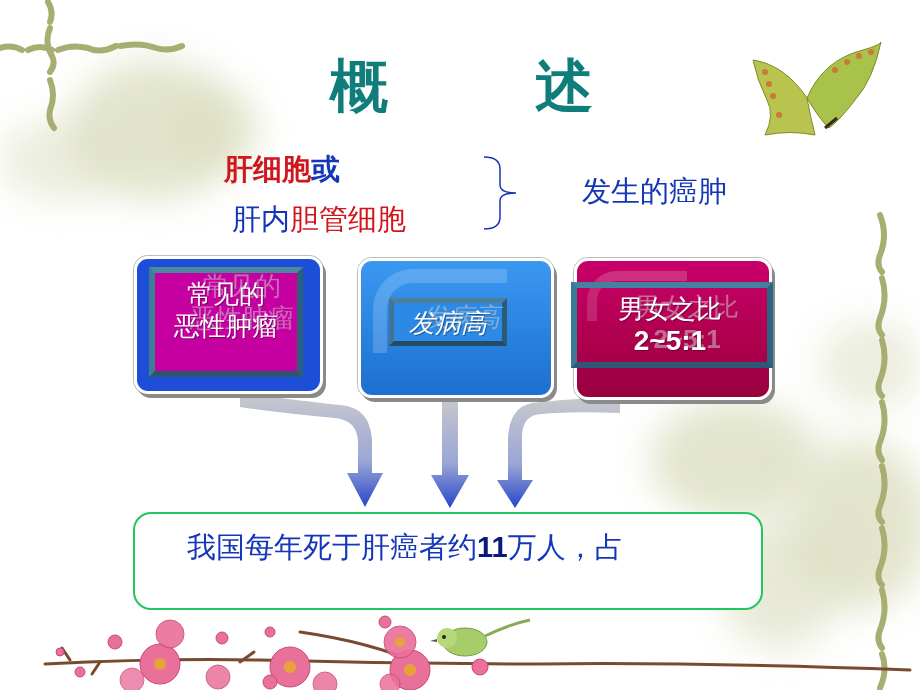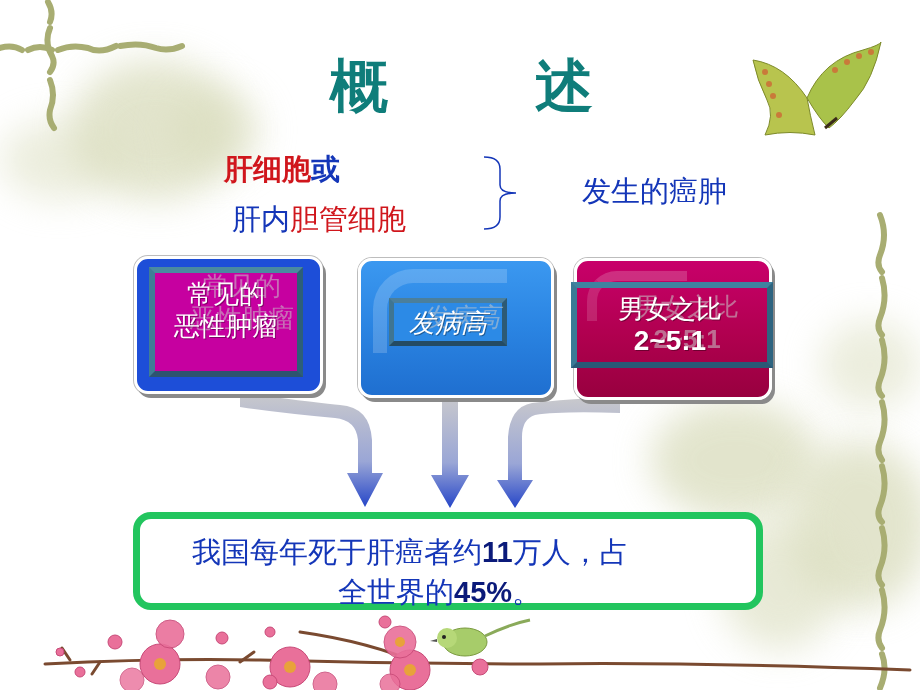--- a/index.html
+++ b/index.html
@@ -22,21 +22,21 @@
   .def-right { left:560px; top:172px; font-size:29px; color:#1436b8;margin-left:22px; }
 
   
   .box { position:absolute; border-radius:14px; border:3px solid #ffffff;
          box-shadow: 3px 4px 0 #8a8a8a, 0 0 0 1px #bdbdbd; }
   .box-text { position:absolute; color:#ffffff; font-size:26px; text-align:center; line-height:32px;
               text-shadow: 1px 1px 0 rgba(0,0,0,.35); }
   .ghost { position:absolute; color:rgba(200,200,200,.55); font-size:26px; text-align:center; line-height:32px; }
 
   
-  .panel { left:133px; top:512px; width:630px; height:98px; background:#ffffff; border:7px solid #22c55e;
+  .panel { left:133px; top:512px; width:630px; height:98px; background:#ffffff; border:2px solid #22c55e;
            border-radius:18px; box-sizing:border-box; }
   .panel-line { position:absolute; color:#1436b8; font-size:29px; white-space:nowrap; }
   .panel-line b { color:#0b1a7a; font-family:"Liberation Sans", sans-serif; }
 </style>
 </head>
 <body>
 
 <div class="wash" style="left:70px;top:60px;width:170px;height:140px;"></div>
 <div class="wash" style="left:0px;top:120px;width:120px;height:80px;opacity:.5"></div>
 <div class="wash" style="left:170px;top:90px;width:90px;height:80px;opacity:.55"></div>
@@ -123,23 +123,20 @@
   <div class="abs" style="left:10px;top:10px;width:90px;height:40px;border-radius:30px 0 0 0;border-top:10px solid rgba(255,255,255,.18);border-left:10px solid rgba(255,255,255,.14);"></div>
   <div class="abs" style="left:-6px;top:21px;width:202px;height:86px;border-top:6px solid #3f83a0;border-left:6px solid #3a7a96;border-right:6px solid #2e6480;border-bottom:6px solid #2a5876;box-sizing:border-box;"></div>
   <div class="ghost" style="left:40px;top:30px;width:140px;"><span>男女之比</span><br><span style="font-family:'Liberation Sans',sans-serif;font-weight:bold">2~5:1</span></div>
   <div class="box-text" style="left:18px;top:32px;width:150px;"><span>男女之比</span><br><span style="font-family:'Liberation Sans',sans-serif;font-weight:bold;font-size:28px">2~5:1</span></div>
 </div>
 
 <div class="abs panel">
   <div class="panel-line" style="left:52px;top:14px;">
     <span>我国每年死于肝癌者约</span><b>11</b><span>万人，占</span>
   </div>
-  <div class="panel-line" style="left:198px;top:54px;">
-    <span>全世界的</span><b>45%</b><span>。</span>
-  </div>
 </div>
 
 <svg class="abs" style="left:40px;top:612px" width="880" height="78">
   <g stroke="#7a4a30" stroke-width="3" fill="none" stroke-linecap="round">
     <path d="M5 52 Q120 46 220 48 Q360 52 500 52 Q650 50 870 58"></path>
     <path d="M260 20 Q330 30 380 52"></path>
     <path d="M30 48 L22 36 M60 50 L52 62 M200 50 L214 40"></path>
   </g>
   <g fill="#e9709a" stroke="#c84a78" stroke-width="1">
     <circle cx="120" cy="52" r="20"></circle>

